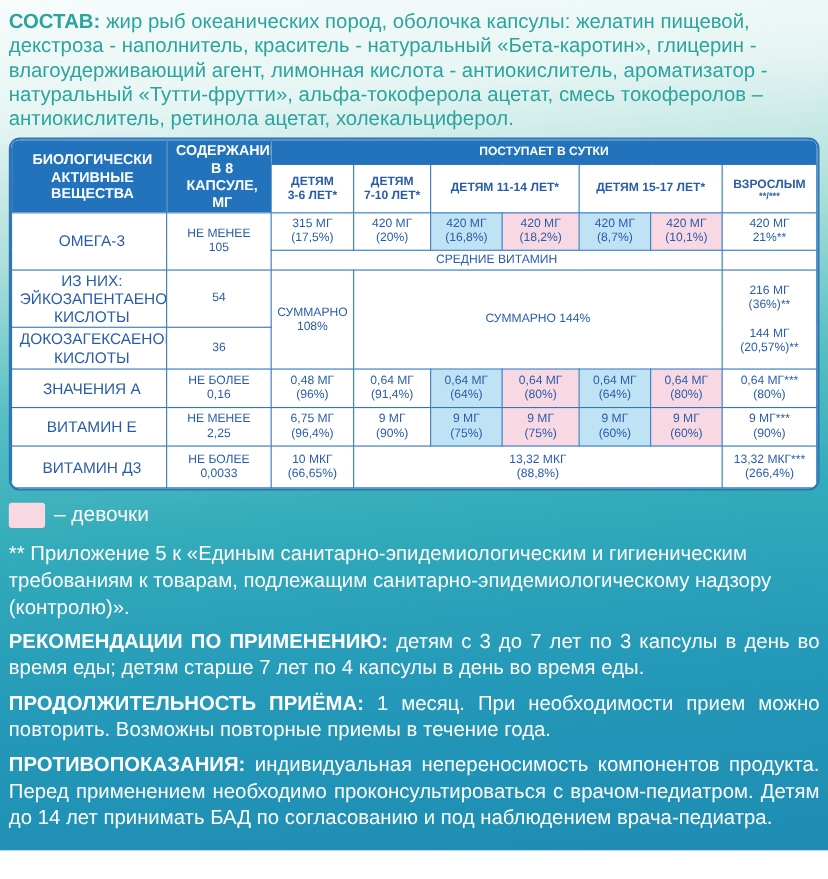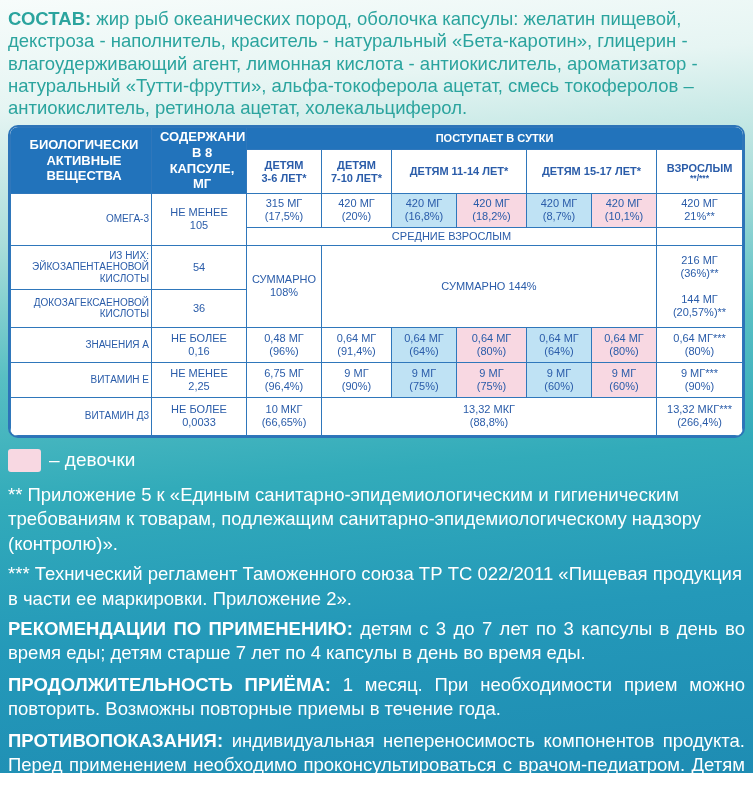--- a/index.html
+++ b/index.html
@@ -12,21 +12,21 @@
   .intro{margin:2px 0 6px 0;color:#2ba49e;font-size:18.5px;line-height:22.3px;}
   .intro b{color:#2ba49e;}
   
   .table-wrap{border:2px solid #2d74b8;border-radius:10px;overflow:hidden;background:#fff;}
   table{border-collapse:collapse;width:100%;table-layout:fixed;background:#fff;color:#2a5ca9;}
   th,td{border:1px solid #2f77bb;padding:1px 2px;text-align:center;vertical-align:middle;
         white-space:pre-line;font-size:11px;line-height:1.18;overflow:hidden;}
   th{font-weight:bold;}
   th.blue{background:#2273bb;color:#fff;}
   th.left{text-align:center;padding-left:8px;font-size:13px;line-height:1.2;}
-  td.name{text-align:right;padding-left:7px;font-size:10px;}
+  td.name{text-align:center;padding-left:7px;font-size:14px;}
   td.boys-cell{background:#bfe2f4;}
   td.girls-cell{background:#f8d8e2;}
   .adult-head span{display:block;}
   .adult-head .marks{font-size:8.5px;line-height:7px;font-weight:bold;}
   tr.r-h1{height:17px;} tr.r-h2{height:34px;} tr.r-omega{height:34px;}
   tr.r-avg{height:18px;} tr.r-epa{height:44px;} tr.r-dha{height:38px;}
   tr.r-va{height:35px;} tr.r-ve{height:35px;} tr.r-vd{height:38px;}
   .legend-row{display:flex;margin:9px 0 4px 0;}
   .legend{width:158px;flex:0 0 158px;padding-top:2px;}
   .legend-item{display:flex;align-items:center;margin-bottom:7px;}
@@ -91,21 +91,21 @@
         <td class="girls-cell">420 МГ
 (18,2%)</td>
         <td class="boys-cell">420 МГ
 (8,7%)</td>
         <td class="girls-cell">420 МГ
 (10,1%)</td>
         <td>420 МГ
 21%**</td>
       </tr>
       <tr class="r-avg">
-        <td colspan="6">СРЕДНИЕ ВЗРОСЛЫМ</td>
+        <td colspan="6">СРЕДНИЕ ВИТАМИН</td>
         <td></td>
       </tr>
       <tr class="r-epa">
         <td class="name">ИЗ НИХ:
 ЭЙКОЗАПЕНТАЕНОВОЙ
 КИСЛОТЫ</td>
         <td>54</td>
         <td rowspan="2">СУММАРНО
 108%</td>
         <td rowspan="2" colspan="5">СУММАРНО 144%</td>
@@ -176,21 +176,20 @@
   <div class="legend-row">
     <div class="legend">
       <div class="legend-item">
         <span class="swatch girls"></span>
         <span class="legend-label">– девочки</span>
       </div>
     </div>
   </div>
 
   <p class="fn">** Приложение 5 к «Единым санитарно-эпидемиологическим и гигиеническим требованиям к товарам, подлежащим санитарно-эпидемиологическому надзору (контролю)».</p>
-  <p class="fn">*** Технический регламент Таможенного союза ТР ТС 022/2011 «Пищевая продукция в части ее маркировки. Приложение 2».</p>
 
   <p class="body-par"><b>РЕКОМЕНДАЦИИ ПО ПРИМЕНЕНИЮ:</b> <span>детям с 3 до 7 лет по 3 капсулы в день во время еды; детям старше 7 лет по 4 капсулы в день во время еды.</span></p>
 
   <p class="body-par"><b>ПРОДОЛЖИТЕЛЬНОСТЬ ПРИЁМА:</b> <span>1 месяц. При необходимости прием можно повторить. Возможны повторные приемы в течение года.</span></p>
 
   <p class="body-par"><b>ПРОТИВОПОКАЗАНИЯ:</b> <span>индивидуальная непереносимость компонентов продукта. Перед применением необходимо проконсультироваться с врачом-педиатром. Детям до 14 лет принимать БАД по согласованию и под наблюдением врача-педиатра.</span></p>
 
 </div>
 
 </body></html>

